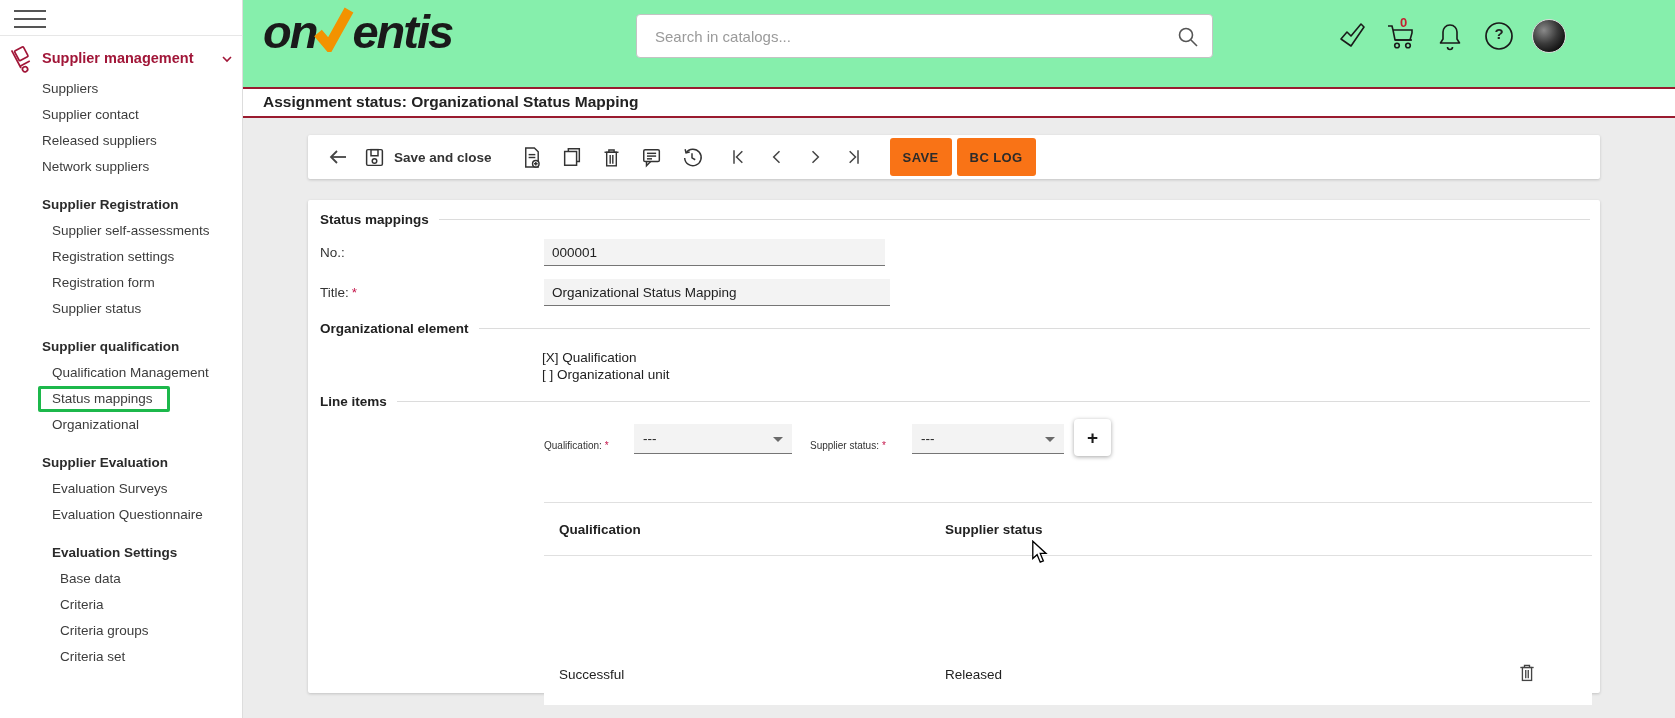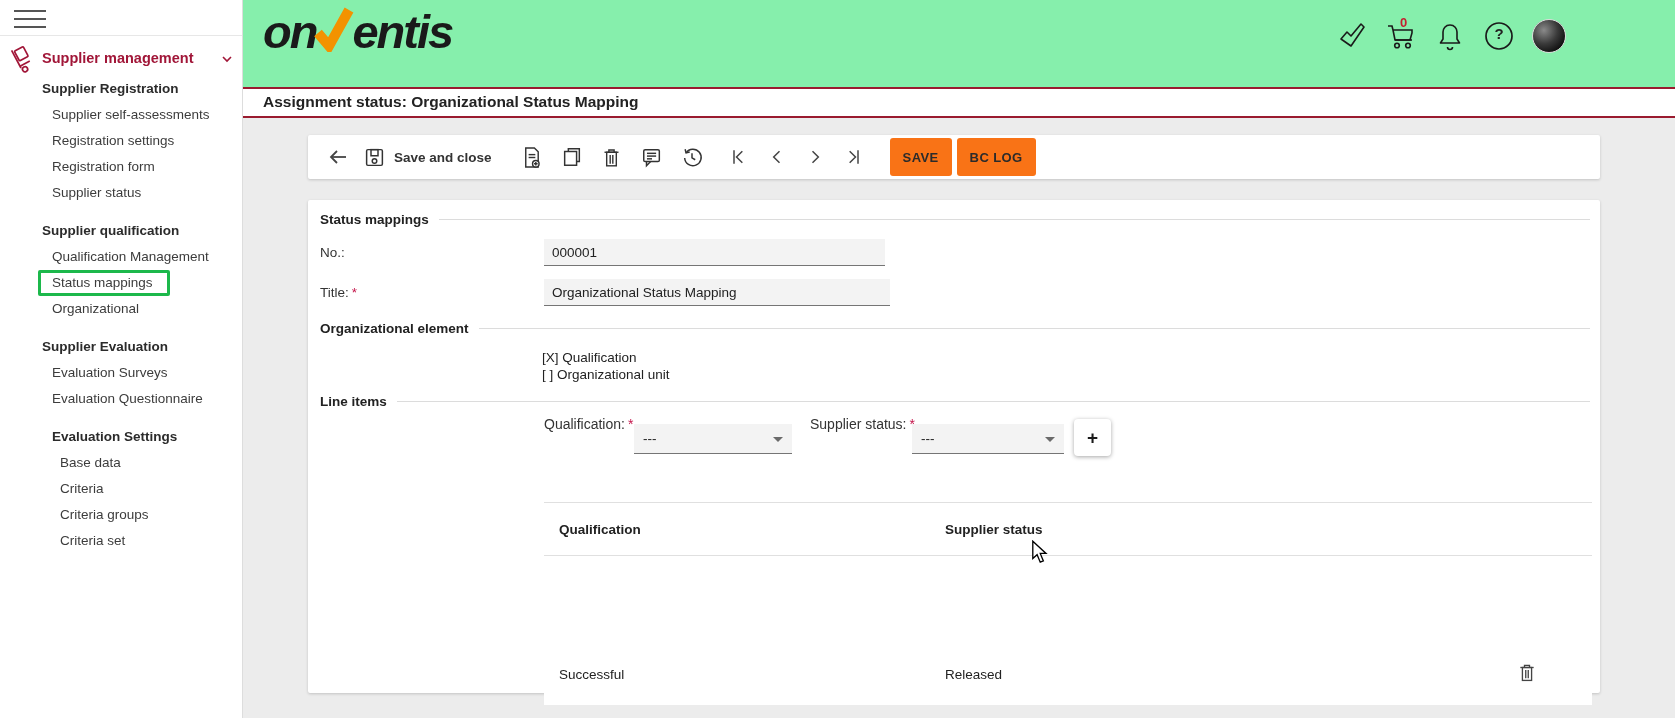--- a/index.html
+++ b/index.html
@@ -62,21 +62,21 @@
 
   
   .formcard { left:18px; top:82px; width:1292px; height:493px; }
   .sec { position:absolute; left:12px; right:10px; display:flex; align-items:center; gap:10px; }
   .sec .sec-lbl { font-size:13.5px; font-weight:bold; color:#222; white-space:nowrap; }
   .sec .rule { flex:1; height:1px; background:#dcdcdc; }
   .flabel { position:absolute; left:12px; font-size:13.5px; color:#333; }
   .req { color:#c4154a; margin-left:3px; }
   .finput { position:absolute; left:236px; height:27px; background:#f3f3f3; border:none; border-bottom:1px solid #757575; font-family:inherit; font-size:13.5px; color:#222; padding:0 8px; outline:none; }
   .orgline { position:absolute; left:234px; font-size:13.5px; color:#222; line-height:16px; }
-  .ddlabel { position:absolute; font-size:14px; color:#333; top:216px; }
+  .ddlabel { position:absolute; font-size:10px; color:#333; top:240px; }
   .dropdown { position:absolute; top:224px; height:30px; background:#f3f3f3; border-bottom:1px solid #757575; font-size:13.5px; color:#222; line-height:30px; padding-left:9px; cursor:pointer; }
   .dropdown .caret { position:absolute; right:9px; top:13px; width:0; height:0; border-left:5px solid transparent; border-right:5px solid transparent; border-top:5px solid #6a6a6a; }
   .plusbtn { position:absolute; left:766px; top:219px; width:37px; height:37px; background:#fff; border:none; border-radius:4px; box-shadow:0 1px 4px rgba(0,0,0,0.35); font-size:19px; font-weight:bold; color:#1a1a1a; cursor:pointer; }
 
   .litable { position:absolute; left:236px; top:302px; width:1048px; border-top:1px solid #e0e0e0; font-size:13.5px; }
   .litable .thead { display:flex; height:53px; align-items:center; border-bottom:1px solid #e0e0e0; font-weight:bold; color:#222; }
   .litable .trow { display:flex; align-items:center; position:relative; color:#222; }
   .trow.r1 { height:62px; background:#fff; }
   .col1 { width:401px; padding-left:15px; }
   .col2 { padding-left:0; }
@@ -107,20 +107,26 @@
         </g>
       </svg>
       <span class="sm-label">Supplier management</span>
       <svg class="chev" width="14" height="14" viewBox="0 0 14 14" fill="none" stroke="#a11638" stroke-width="1.6">
           <polyline points="3,5 7,9 11,5"></polyline>
         </svg>
     </div>
 
     <nav class="sb-nav">
       <div class="sb-group">
+        <div class="sb-item indent-a">Suppliers</div>
+        <div class="sb-item indent-a">Supplier contact</div>
+        <div class="sb-item indent-a">Released suppliers</div>
+        <div class="sb-item indent-a">Network suppliers</div>
+      </div>
+      <div class="sb-group">
         <div class="sb-header indent-a">Supplier Registration</div>
         <div class="sb-item indent-b">Supplier self-assessments</div>
         <div class="sb-item indent-b">Registration settings</div>
         <div class="sb-item indent-b">Registration form</div>
         <div class="sb-item indent-b">Supplier status</div>
       </div>
       <div class="sb-group">
         <div class="sb-header indent-a">Supplier qualification</div>
         <div class="sb-item indent-b">Qualification Management</div>
         <div class="sb-item indent-b"><span class="green-box">Status mappings</span></div>
@@ -139,20 +145,27 @@
         <div class="sb-item indent-c">Criteria set</div>
       </div>
     </nav>
   </aside>
 
   <header class="topbar">
     <div class="logo"><span>on</span><svg width="42" height="46" viewBox="0 0 42 46" fill="none">
           <polyline points="5,27 16,40 36,4" stroke="#f39200" stroke-width="10" stroke-linecap="butt"></polyline>
         </svg><span>entis</span></div>
 
+    <div class="searchbox">
+      <input type="text" placeholder="Search in catalogs..." style="">
+      <svg class="mag" width="24" height="24" viewBox="0 0 24 24" fill="none" stroke="#555" stroke-width="1.6">
+          <circle cx="10" cy="10" r="6.5"></circle>
+          <line x1="15" y1="15" x2="21" y2="21"></line>
+        </svg>
+    </div>
 
     <div class="top-icons">
       <div class="tico">
         <svg width="30" height="28" viewBox="0 0 30 28" fill="none" stroke="#1a1a1a" stroke-width="1.6" stroke-linejoin="round">
             <path d="M4,17 L10,10 L14,14 L24,2 L27,5 L14,24 Z"></path>
           </svg>
       </div>
       <div class="tico">
         <svg width="32" height="32" viewBox="0 0 32 32" fill="none" stroke="#1a1a1a" stroke-width="1.6">
             <path d="M3,6 h4 l1,4 m0,0 h19 v3 l-2,7 H10 L8,10 v0"></path>

